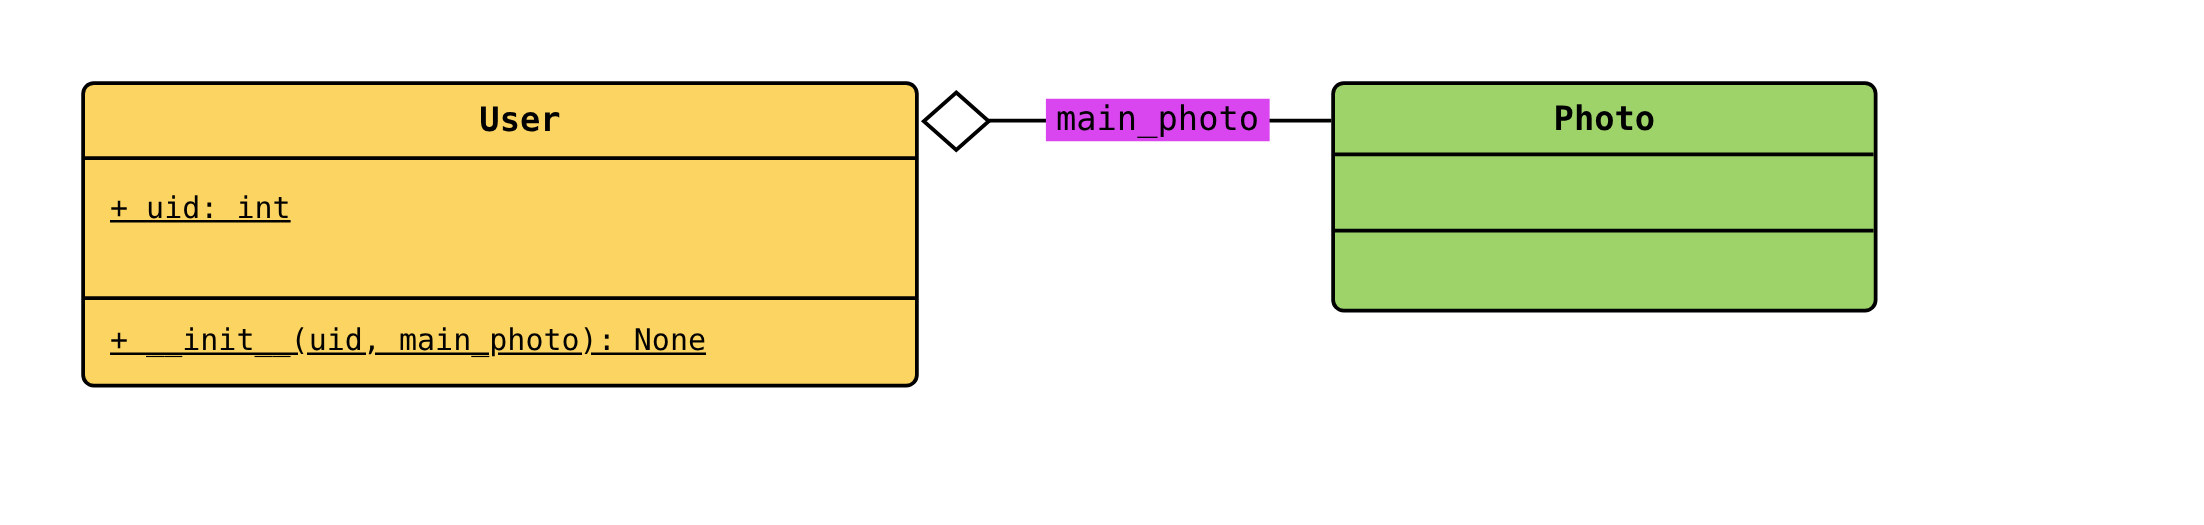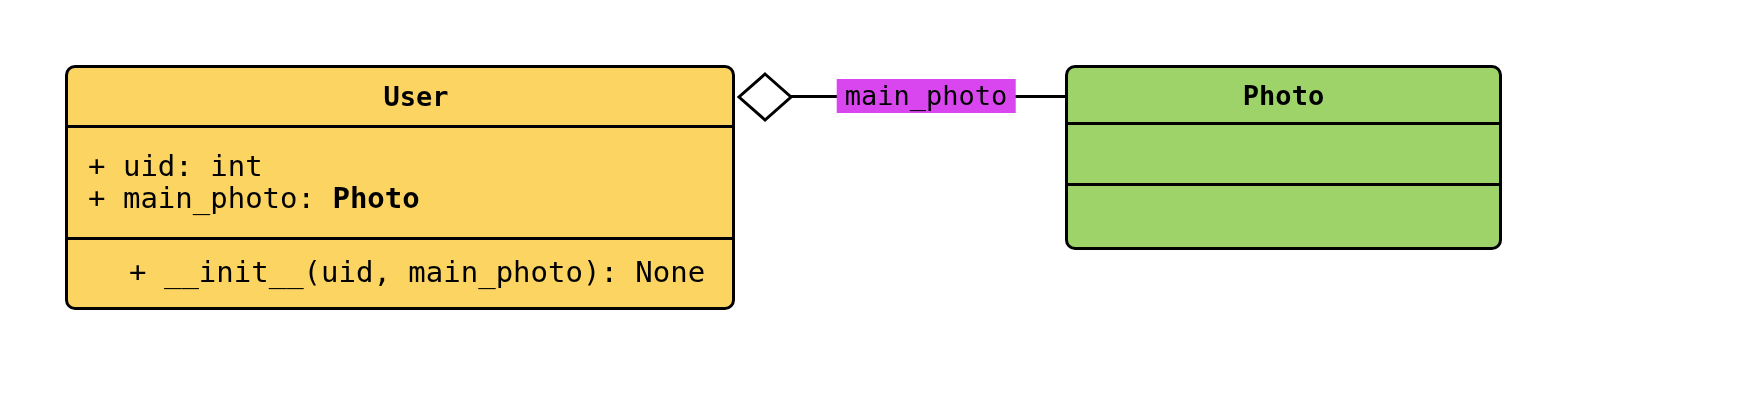--- a/index.html
+++ b/index.html
@@ -58,29 +58,29 @@
   }
   .compartment:last-child { border-bottom: none; }
 
   .user .attrs-section {
     height: 112px;
     padding: 22px 0 0 20px;
   }
   .user .methods-section {
     height: 67px;
     padding: 16px 0 0 20px;
-    margin-left: 41px;
   }
   .photo .attrs-section   { height: 61px; }
   .photo .methods-section { height: 61px; }
 
   .member-line {
-    font-size: 29px;
+    font-size: 24px;
     line-height: 32px;
     white-space: pre;
+    text-decoration: underline;
   }
   .member-line .b { font-weight: bold; }
 
   
   .rel-line {
     position: absolute;
     left: 790px;
     top: 95px;
     width: 275px;
     height: 3px;
@@ -106,21 +106,20 @@
 </head>
 <body>
 
 <div class="canvas">
 
   <div class="uml-class user">
     <div class="cls-title">User</div>
 
     <div class="compartment attrs-section">
       <div class="member-line"><span>+ uid: int</span><span class="b"></span></div>
-      <div class="member-line"><span>+ main_photo: </span><span class="b">Photo</span></div>
     </div>
 
     <div class="compartment methods-section">
       <div class="member-line">+ __init__(uid, main_photo): None</div>
     </div>
   </div>
 
   <div class="rel-line"></div>
 
   <svg class="rel-diamond" width="60" height="52" viewBox="0 0 60 52">

